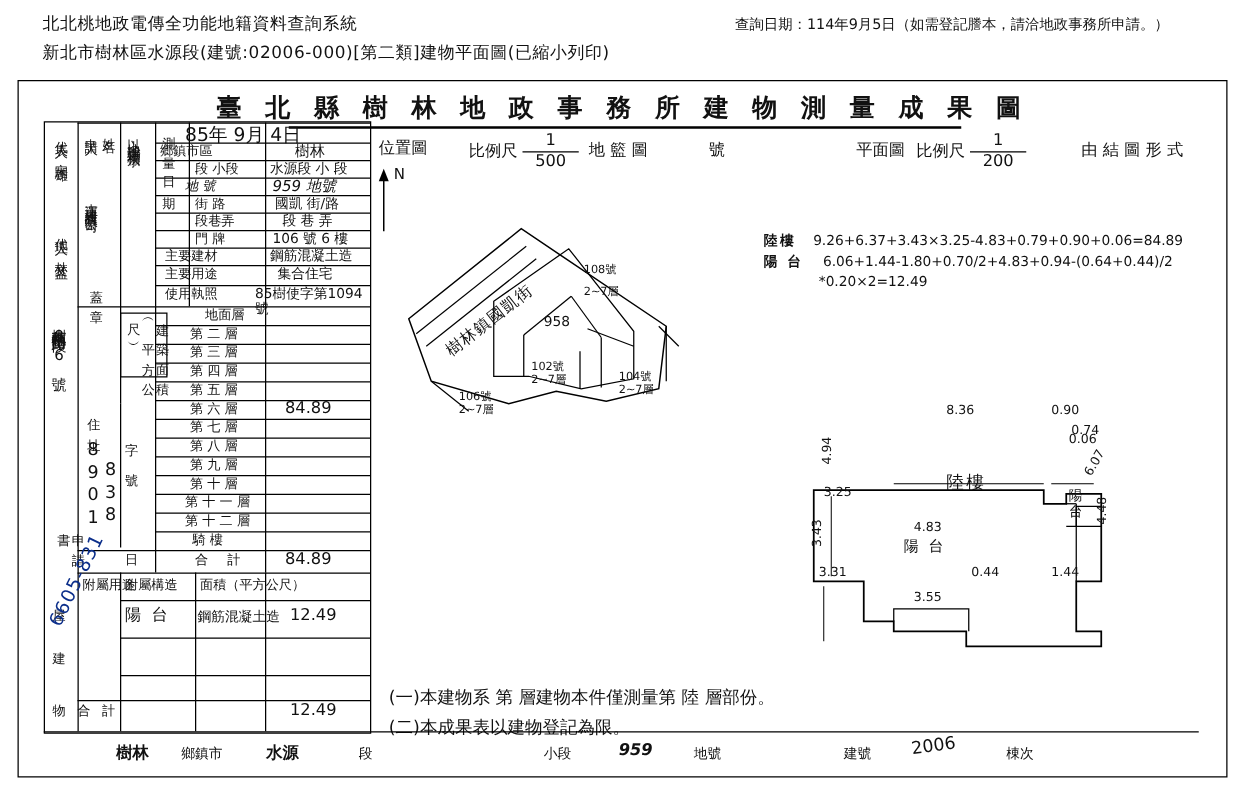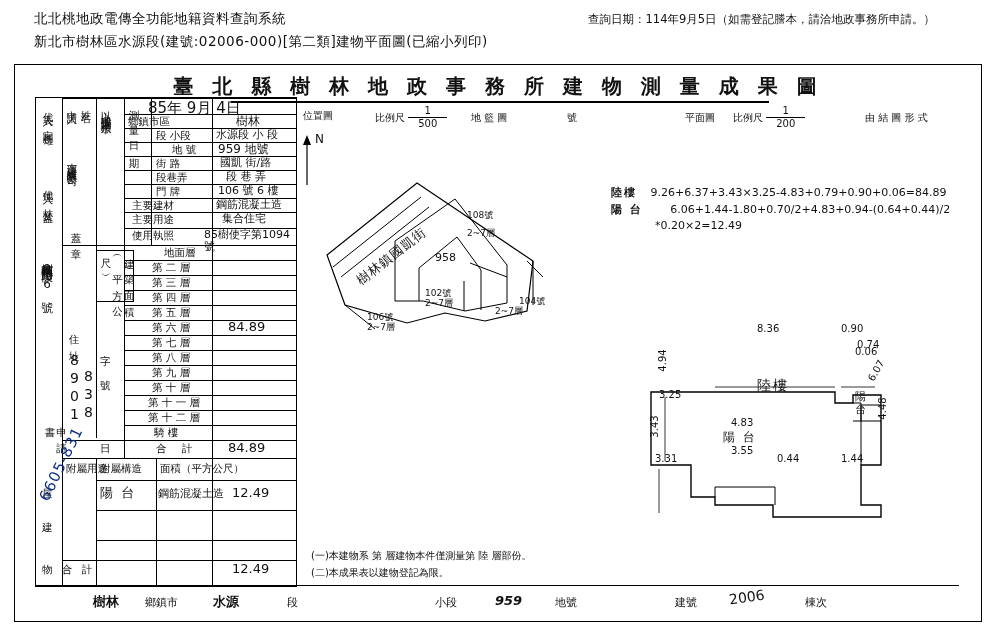--- a/index.html
+++ b/index.html
@@ -20,29 +20,29 @@
   
   .tbl{position:absolute;left:20px;top:32px;width:260px;height:488px;border:1px solid #000;}
   .vline{position:absolute;background:#000;width:1px;}
   .hline{position:absolute;background:#000;height:1px;}
   .cell{position:absolute;font-size:10.5px;line-height:1.1;}
   .vt{writing-mode:vertical-rl;text-orientation:upright;letter-spacing:2px;font-size:10.5px;}
   .vt2{writing-mode:vertical-rl;text-orientation:upright;letter-spacing:1px;font-size:12px;}
   .hand{font-family:"DejaVu Sans","Liberation Sans",sans-serif;}
 
   
-  .scalebox{position:absolute;font-size:10px;}
+  .scalebox{position:absolute;font-size:13px;}
   .frac{display:inline-block;text-align:center;vertical-align:middle;}
   .frac .num{display:block;border-bottom:1px solid #000;padding:0 10px;line-height:1.2;}
   .frac .den{display:block;padding:0 10px;line-height:1.2;}
 
   .calc{position:absolute;font-size:11px;line-height:1.5;}
   .calc b{font-weight:bold;letter-spacing:2px;}
 
-  .note{position:absolute;font-size:10px;line-height:1.7;}
+  .note{position:absolute;font-size:14px;line-height:1.7;}
 
   .footer{position:absolute;left:20px;top:524px;width:924px;font-size:13px;}
   .footrule{position:absolute;left:20px;top:520px;width:924px;height:1px;background:#000;}
 
   svg{position:absolute;left:0;top:0;overflow:visible;}
   .stamp{position:absolute;left:60px;top:152px;width:36px;height:50px;border:1px solid #000;}
   .bigblue{position:absolute;font-size:15px;color:#0b2e8a;}
 </style>
 </head>
 <body>
@@ -123,22 +123,22 @@
 
     <div class="cell vt" style="left:92px;top:3px;height:60px;">測 量 日 期</div>
     <div class="cell hand" style="left:112px;top:2px;font-size:15px;">85年 9月 4日</div>
 
     <div class="cell" style="left:92px;top:18px;">鄉鎮市區</div>
     <div class="cell hand" style="left:200px;top:17px;font-size:12px;">樹林</div>
 
     <div class="cell" style="left:120px;top:32px;">段 小段</div>
     <div class="cell hand" style="left:180px;top:31px;font-size:11px;">水源段        小 段</div>
 
-    <div class="cell" style="left:136px;top:46px;">地 號</div>
-    <div class="cell hand" style="left:182px;top:45px;font-size:12px;">959 地號</div>
+    <div class="cell" style="left:112px;top:46px;font-style:italic;">地 號</div>
+    <div class="cell hand" style="left:182px;top:45px;font-size:12px;font-style:italic;">959 地號</div>
 
     <div class="cell" style="left:120px;top:60px;">街 路</div>
     <div class="cell hand" style="left:184px;top:59px;font-size:11px;">國凱   街/路</div>
 
     <div class="cell" style="left:120px;top:74px;">段巷弄</div>
     <div class="cell hand" style="left:190px;top:73px;font-size:11px;">段 巷 弄</div>
 
     <div class="cell" style="left:120px;top:88px;">門 牌</div>
     <div class="cell hand" style="left:182px;top:87px;font-size:11px;">106 號 6 樓</div>
 
@@ -251,47 +251,47 @@
 
     <line x1="650" y1="332" x2="650" y2="396" stroke="#000" stroke-width=".8"></line>
     <line x1="644" y1="404" x2="644" y2="448" stroke="#000" stroke-width=".8"></line>
   </svg>
 
   <div class="cell" style="left:300px;top:68px;font-size:12px;">N</div>
   <div style="position:absolute;left:338px;top:210px;font-size:13px;transform:rotate(-38deg);transform-origin:left top;letter-spacing:1px;">樹林鎮國凱街</div>
 
   <div style="position:absolute;left:352px;top:246px;font-size:9px;">106號</div>
   <div style="position:absolute;left:352px;top:256px;font-size:9px;">2~7層</div>
-  <div style="position:absolute;left:480px;top:230px;font-size:9px;margin-left:24px;">104號</div>
+  <div style="position:absolute;left:480px;top:230px;font-size:9px;">104號</div>
   <div style="position:absolute;left:480px;top:240px;font-size:9px;">2~7層</div>
   <div style="position:absolute;left:452px;top:144px;font-size:9px;">108號</div>
   <div style="position:absolute;left:452px;top:162px;font-size:9px;">2~7層</div>
   <div style="position:absolute;left:410px;top:222px;font-size:9px;">102號</div>
   <div style="position:absolute;left:410px;top:232px;font-size:9px;">2~7層</div>
   <div style="position:absolute;left:420px;top:186px;font-size:11px;">958</div>
 
   <div class="calc" style="left:596px;top:120px;">
     <div><b>陸樓</b>
       <span style="margin-left:10px;">9.26+6.37+3.43×3.25-4.83+0.79+0.90+0.06=84.89</span></div>
     <div><b>陽 台</b>
-      <span style="margin-left:24px;">6.06+1.44-1.80+0.70/2+4.83+0.94-(0.64+0.44)/2</span></div>
+      <span style="margin-left:12px;">6.06+1.44-1.80+0.70/2+4.83+0.94-(0.64+0.44)/2</span></div>
     <div style="margin-left:44px;">*0.20×2=12.49</div>
   </div>
 
   <div style="position:absolute;left:742px;top:312px;font-size:14px;letter-spacing:2px;">陸樓</div>
   <div style="position:absolute;left:708px;top:364px;font-size:12px;letter-spacing:2px;">陽 台</div>
   <div style="position:absolute;left:840px;top:310px;font-size:11px;width:14px;line-height:1.15;margin-top:16px;">陽台</div>
 
   <div style="position:absolute;left:742px;top:258px;font-size:10px;">8.36</div>
   <div style="position:absolute;left:826px;top:258px;font-size:10px;">0.90</div>
   <div style="position:absolute;left:636px;top:290px;font-size:10px;transform:rotate(-90deg);">4.94</div>
   <div style="position:absolute;left:644px;top:324px;font-size:10px;">3.25</div>
   <div style="position:absolute;left:628px;top:356px;font-size:10px;transform:rotate(-90deg);">3.43</div>
   <div style="position:absolute;left:640px;top:388px;font-size:10px;">3.31</div>
-  <div style="position:absolute;left:716px;top:380px;font-size:10px;">3.55</div>
+  <div style="position:absolute;left:716px;top:408px;font-size:10px;">3.55</div>
   <div style="position:absolute;left:762px;top:388px;font-size:10px;">0.44</div>
   <div style="position:absolute;left:826px;top:388px;font-size:10px;">1.44</div>
   <div style="position:absolute;left:840px;top:262px;font-size:10px;margin-top:19px;">0.06</div>
   <div style="position:absolute;left:842px;top:274px;font-size:10px;">0.74</div>
   <div style="position:absolute;left:856px;top:338px;font-size:10px;transform:rotate(-90deg);">4.48</div>
   <div style="position:absolute;left:850px;top:300px;font-size:10px;transform:rotate(-60deg);">6.07</div>
   <div style="position:absolute;left:716px;top:352px;font-size:10px;">4.83</div>
 
   <div class="note" style="left:296px;top:482px;">
     <div>(一)本建物系 第    層建物本件僅測量第 陸    層部份。</div>

